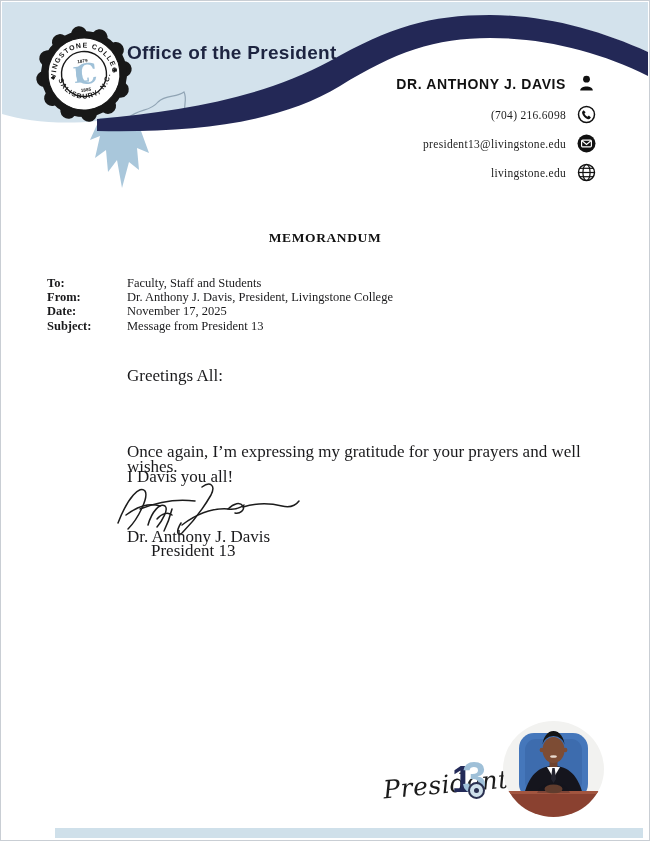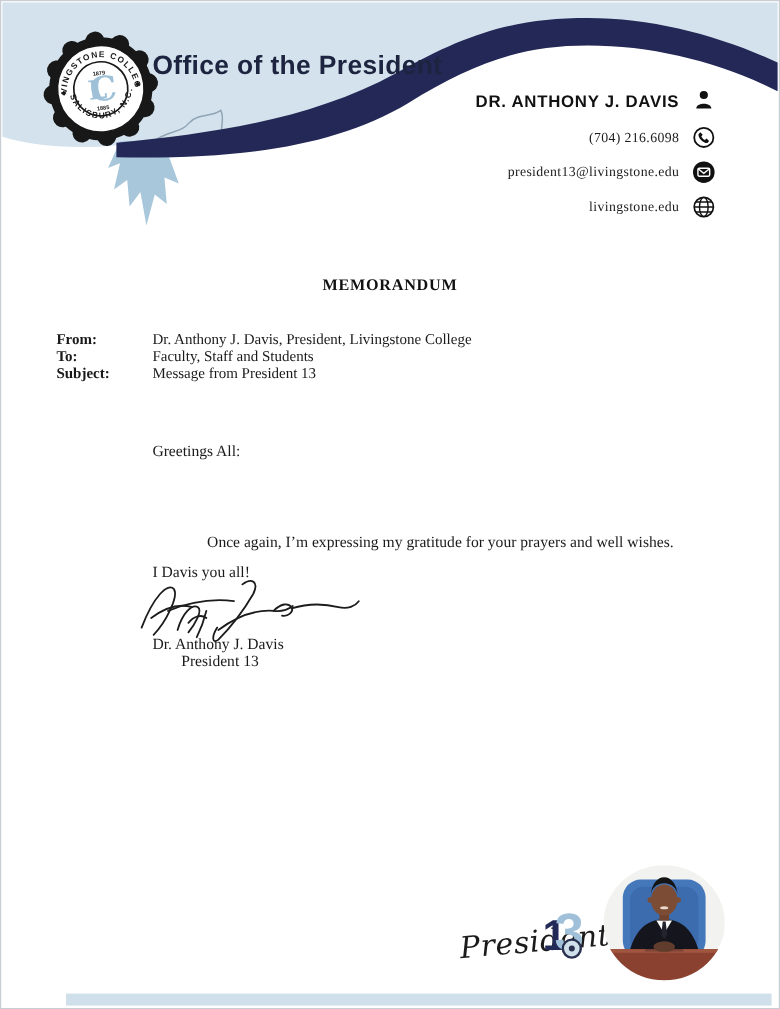--- a/index.html
+++ b/index.html
@@ -6,39 +6,39 @@
   .page{
     position:relative;width:650px;height:841px;background:#ffffff;
     overflow:hidden;outline:1px solid #c9ced4;outline-offset:-1px;
     font-family:"Liberation Sans",sans-serif;
   }
   
   #header-art{position:absolute;left:0;top:0;width:650px;height:210px;}
   .office-title{
     position:absolute;left:127px;top:42px;
     font-family:"Liberation Sans",sans-serif;font-weight:700;
-    font-size:22px;color:#1d2440;letter-spacing:.3px;
+    font-size:19px;color:#1d2440;letter-spacing:.3px;
   }
   .contact-block{position:absolute;right:54px;top:74px;width:340px;}
   .contact-row{display:flex;justify-content:flex-end;align-items:center;gap:11px;margin-bottom:10px;}
   .contact-row.name{margin-bottom:12px;}
   .contact-name{font-weight:700;font-size:14px;color:#111;letter-spacing:.6px;}
   .contact-text{font-size:11.5px;color:#1c1c1c;letter-spacing:.3px;font-family:Liberation Serif, serif;}
   .cicon{width:19px;height:19px;flex:0 0 19px;}
   
   .serif{font-family:"Liberation Serif",serif;color:#1a1a1c;}
   .memo-title{
     position:absolute;left:0;top:230px;width:650px;text-align:center;
     font-family:"Liberation Serif",serif;font-weight:700;font-size:13.5px;
     letter-spacing:.6px;color:#111;
   }
   .fields{position:absolute;left:47px;top:276px;font-size:12.5px;line-height:14.2px;}
   .field-row{display:flex;}
   .field-label{font-weight:700;width:80px;flex:0 0 80px;}
-  .bodyline{position:absolute;left:127px;font-size:13px;line-height:14.6px;white-space:pre-wrap;text-align:center;}
+  .bodyline{position:absolute;left:127px;font-size:17px;line-height:14.6px;white-space:pre-wrap;}
   .sig-svg{position:absolute;left:110px;top:479px;width:200px;height:58px;}
   
   .brand-script{
     position:absolute;left:383px;top:770px;
     font-family:"DejaVu Serif",serif;font-style:italic;font-size:25px;color:#1b1b1b;
     transform:rotate(-5deg);letter-spacing:.5px;
   }
   .brand-13{position:absolute;left:452px;top:756px;width:52px;height:52px;}
   .brand-one{
     position:absolute;left:0;top:6px;font-weight:700;font-size:36px;line-height:36px;
@@ -155,26 +155,30 @@
         <line x1="2.7" y1="5.3" x2="16.3" y2="5.3" stroke="#111" stroke-width="1.2"></line>
         <line x1="2.7" y1="13.7" x2="16.3" y2="13.7" stroke="#111" stroke-width="1.2"></line>
       </svg>
     </div>
   </div>
 
   <div class="memo-title">MEMORANDUM</div>
 
   <div class="fields serif">
     <div class="field-row">
+      <span class="field-label">To:</span>
+      <span>Faculty, Staff and Students</span>
+    </div>
+    <div class="field-row">
       <span class="field-label">From:</span>
       <span>Dr. Anthony J. Davis, President, Livingstone College</span>
     </div>
     <div class="field-row">
-      <span class="field-label">To:</span>
-      <span>Faculty, Staff and Students</span>
+      <span class="field-label">Date:</span>
+      <span>November 17, 2025</span>
     </div>
     <div class="field-row">
       <span class="field-label">Subject:</span>
       <span>Message from President 13</span>
     </div>
   </div>
 
   <div class="bodyline serif" style="top:369px;">Greetings All:</div>
   <div class="bodyline serif" style="top:397px;width:480px;margin-top:48px;">Once again, I’m expressing my gratitude for your prayers and well wishes.</div>
   <div class="bodyline serif" style="top:470px;">I Davis you all!</div>

